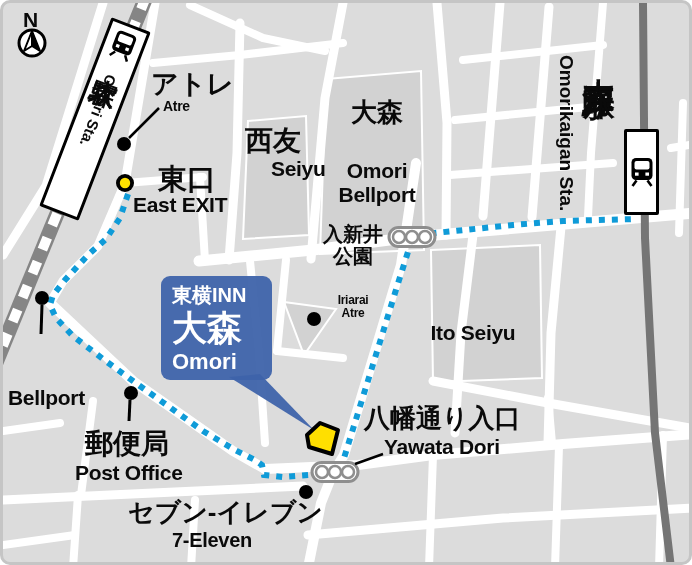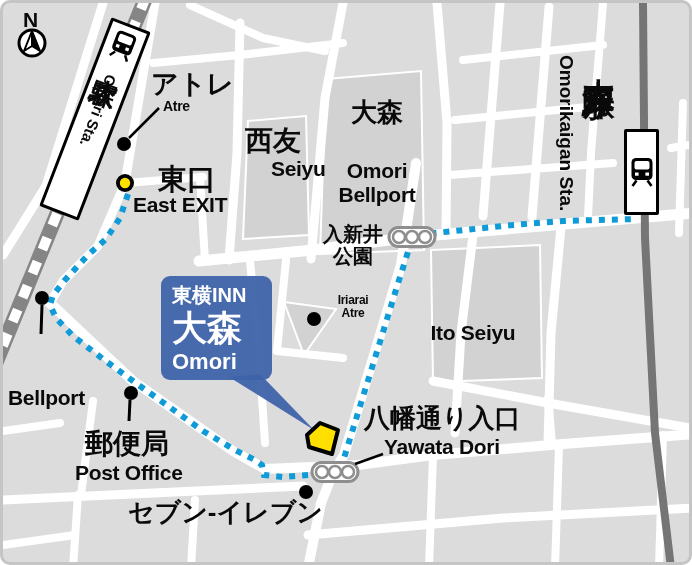--- a/index.html
+++ b/index.html
@@ -191,17 +191,18 @@
   <div class="lbl en ctr" style="left:312px;top:291px;width:76px;font-size:12px;"><span>Iriarai</span><br><span>Atre</span></div>
 
   <div class="lbl en ctr" style="left:403px;top:318px;width:134px;font-size:21px;">Ito Seiyu</div>
 
   <div class="lbl en" style="left:5px;top:383px;font-size:21px;">Bellport</div>
 
   <div class="lbl jp" style="left:82px;top:425px;font-size:28px;text-align:center;">郵便局</div>
   <div class="lbl jp" style="left:125px;top:495px;font-size:26px;">セブン-イレブン</div>
 
   <div class="lbl en" style="left:72px;top:458px;font-size:21px;">Post Office</div>
+  <div class="lbl en" style="left:169px;top:526px;font-size:20px;">7-Eleven</div>
 
   <div class="lbl jp" style="left:361px;top:401px;font-size:26px;">八幡通り入口</div>
   <div class="lbl en" style="left:381px;top:432px;font-size:21px;text-align:right;">Yawata Dori</div>
 
 </div>
 
 </body></html>

